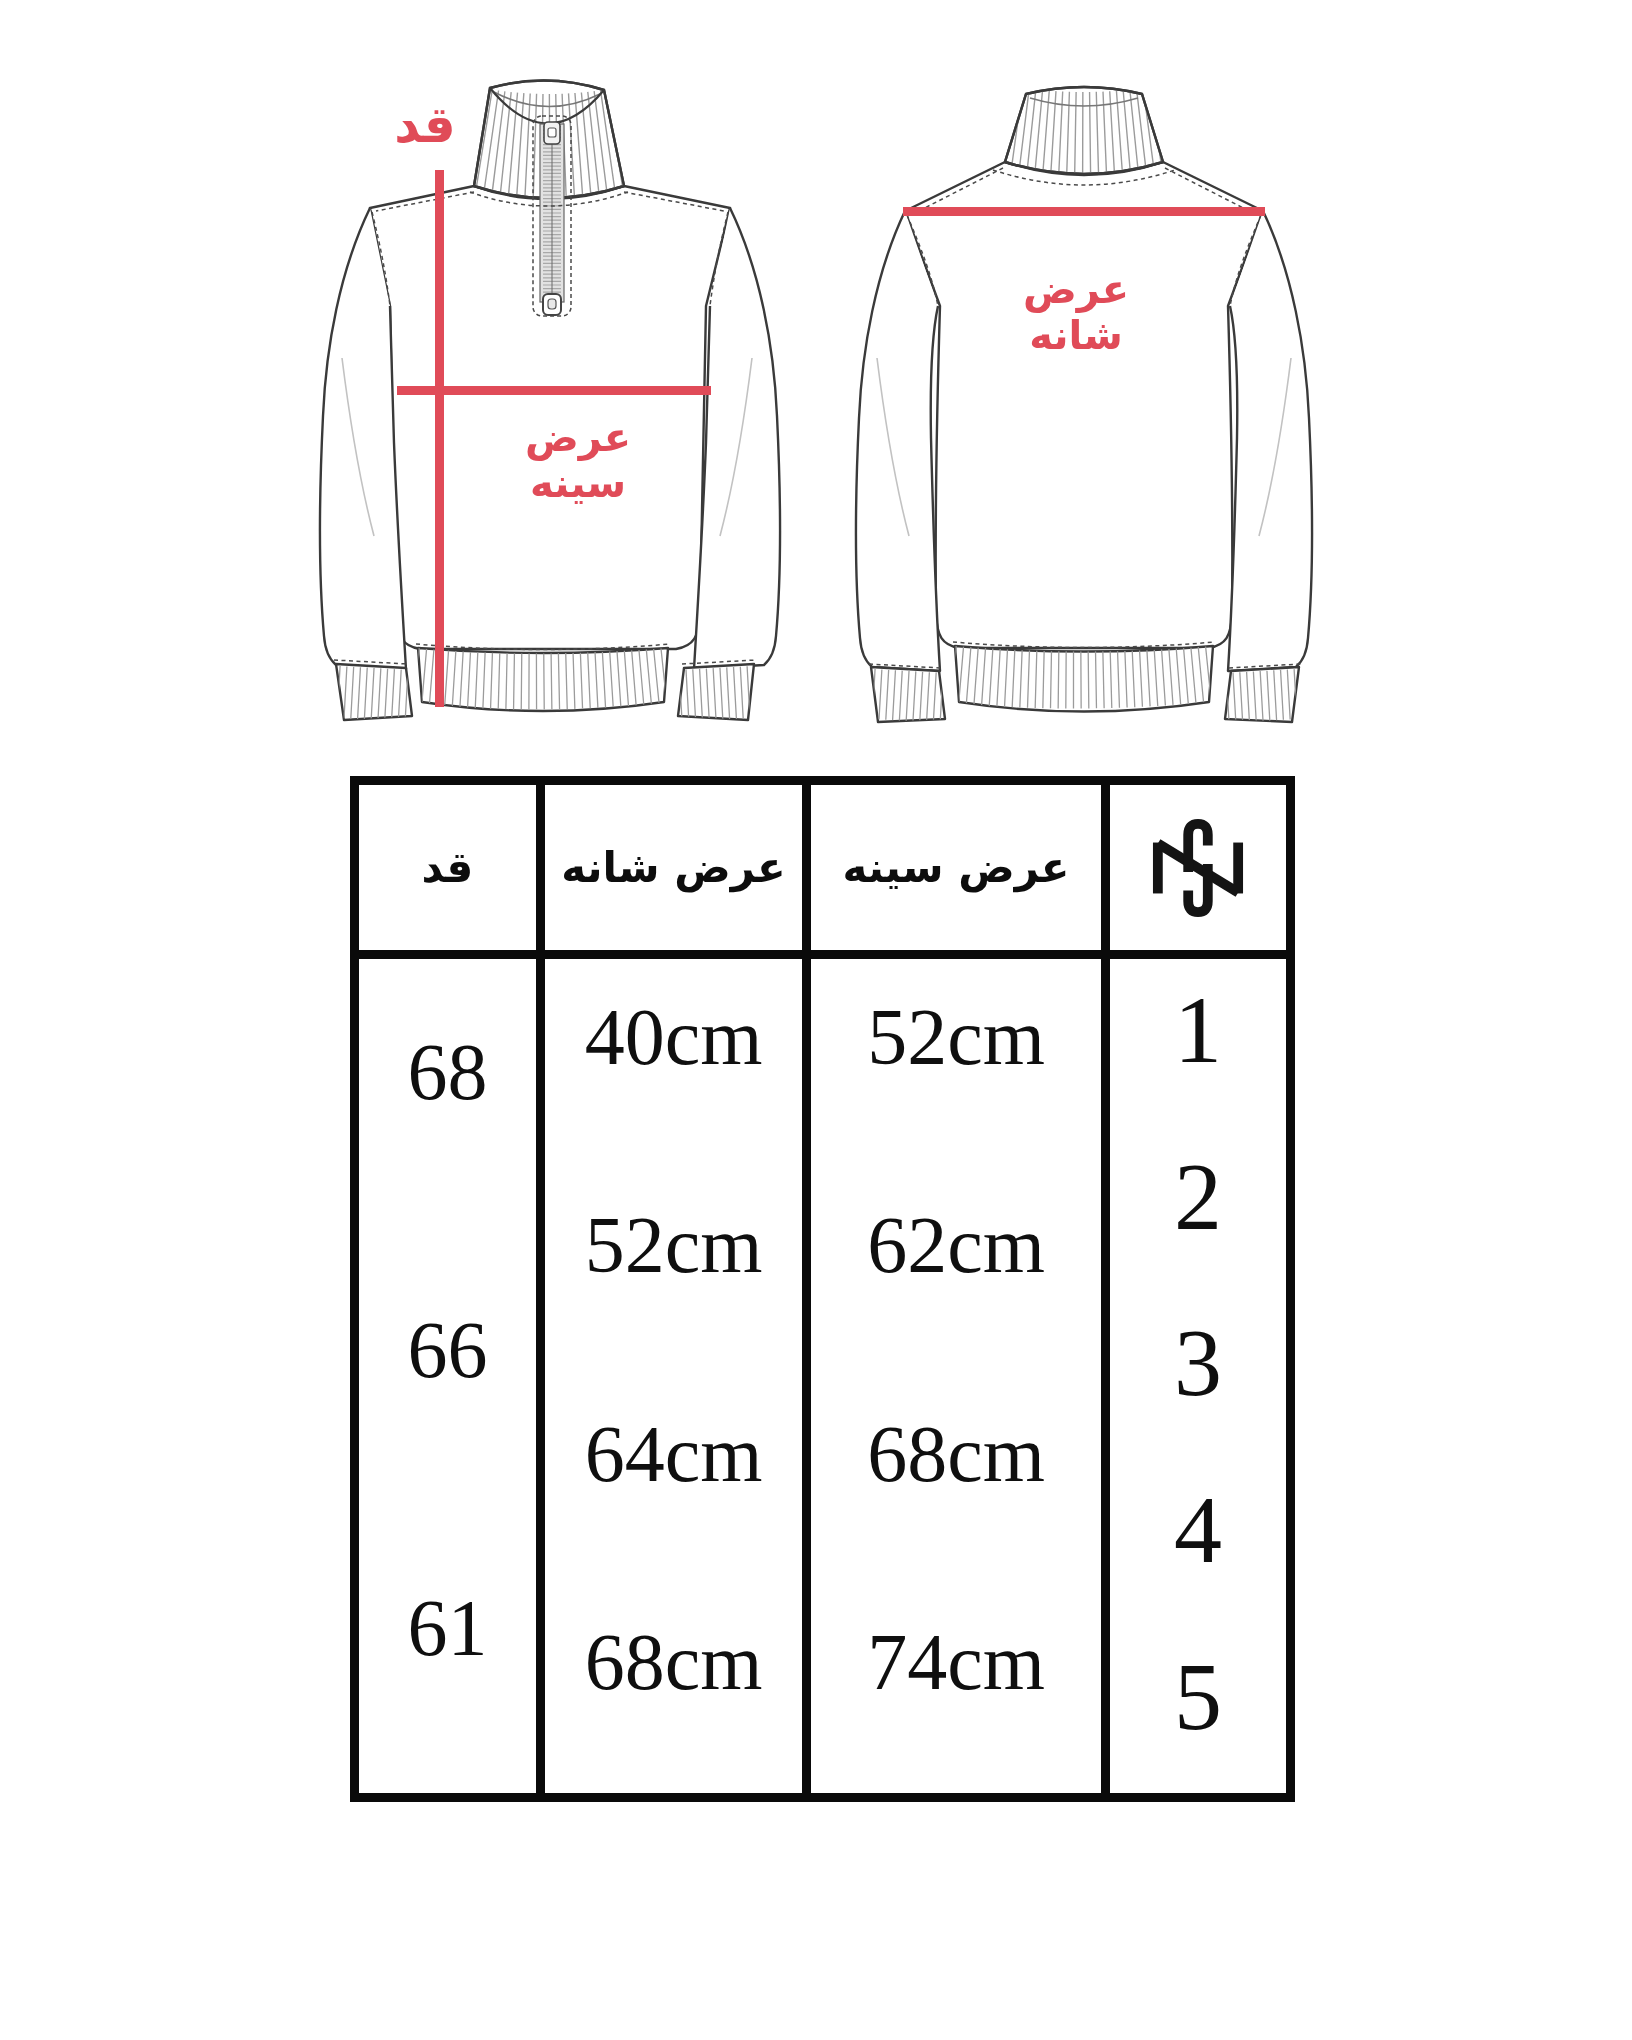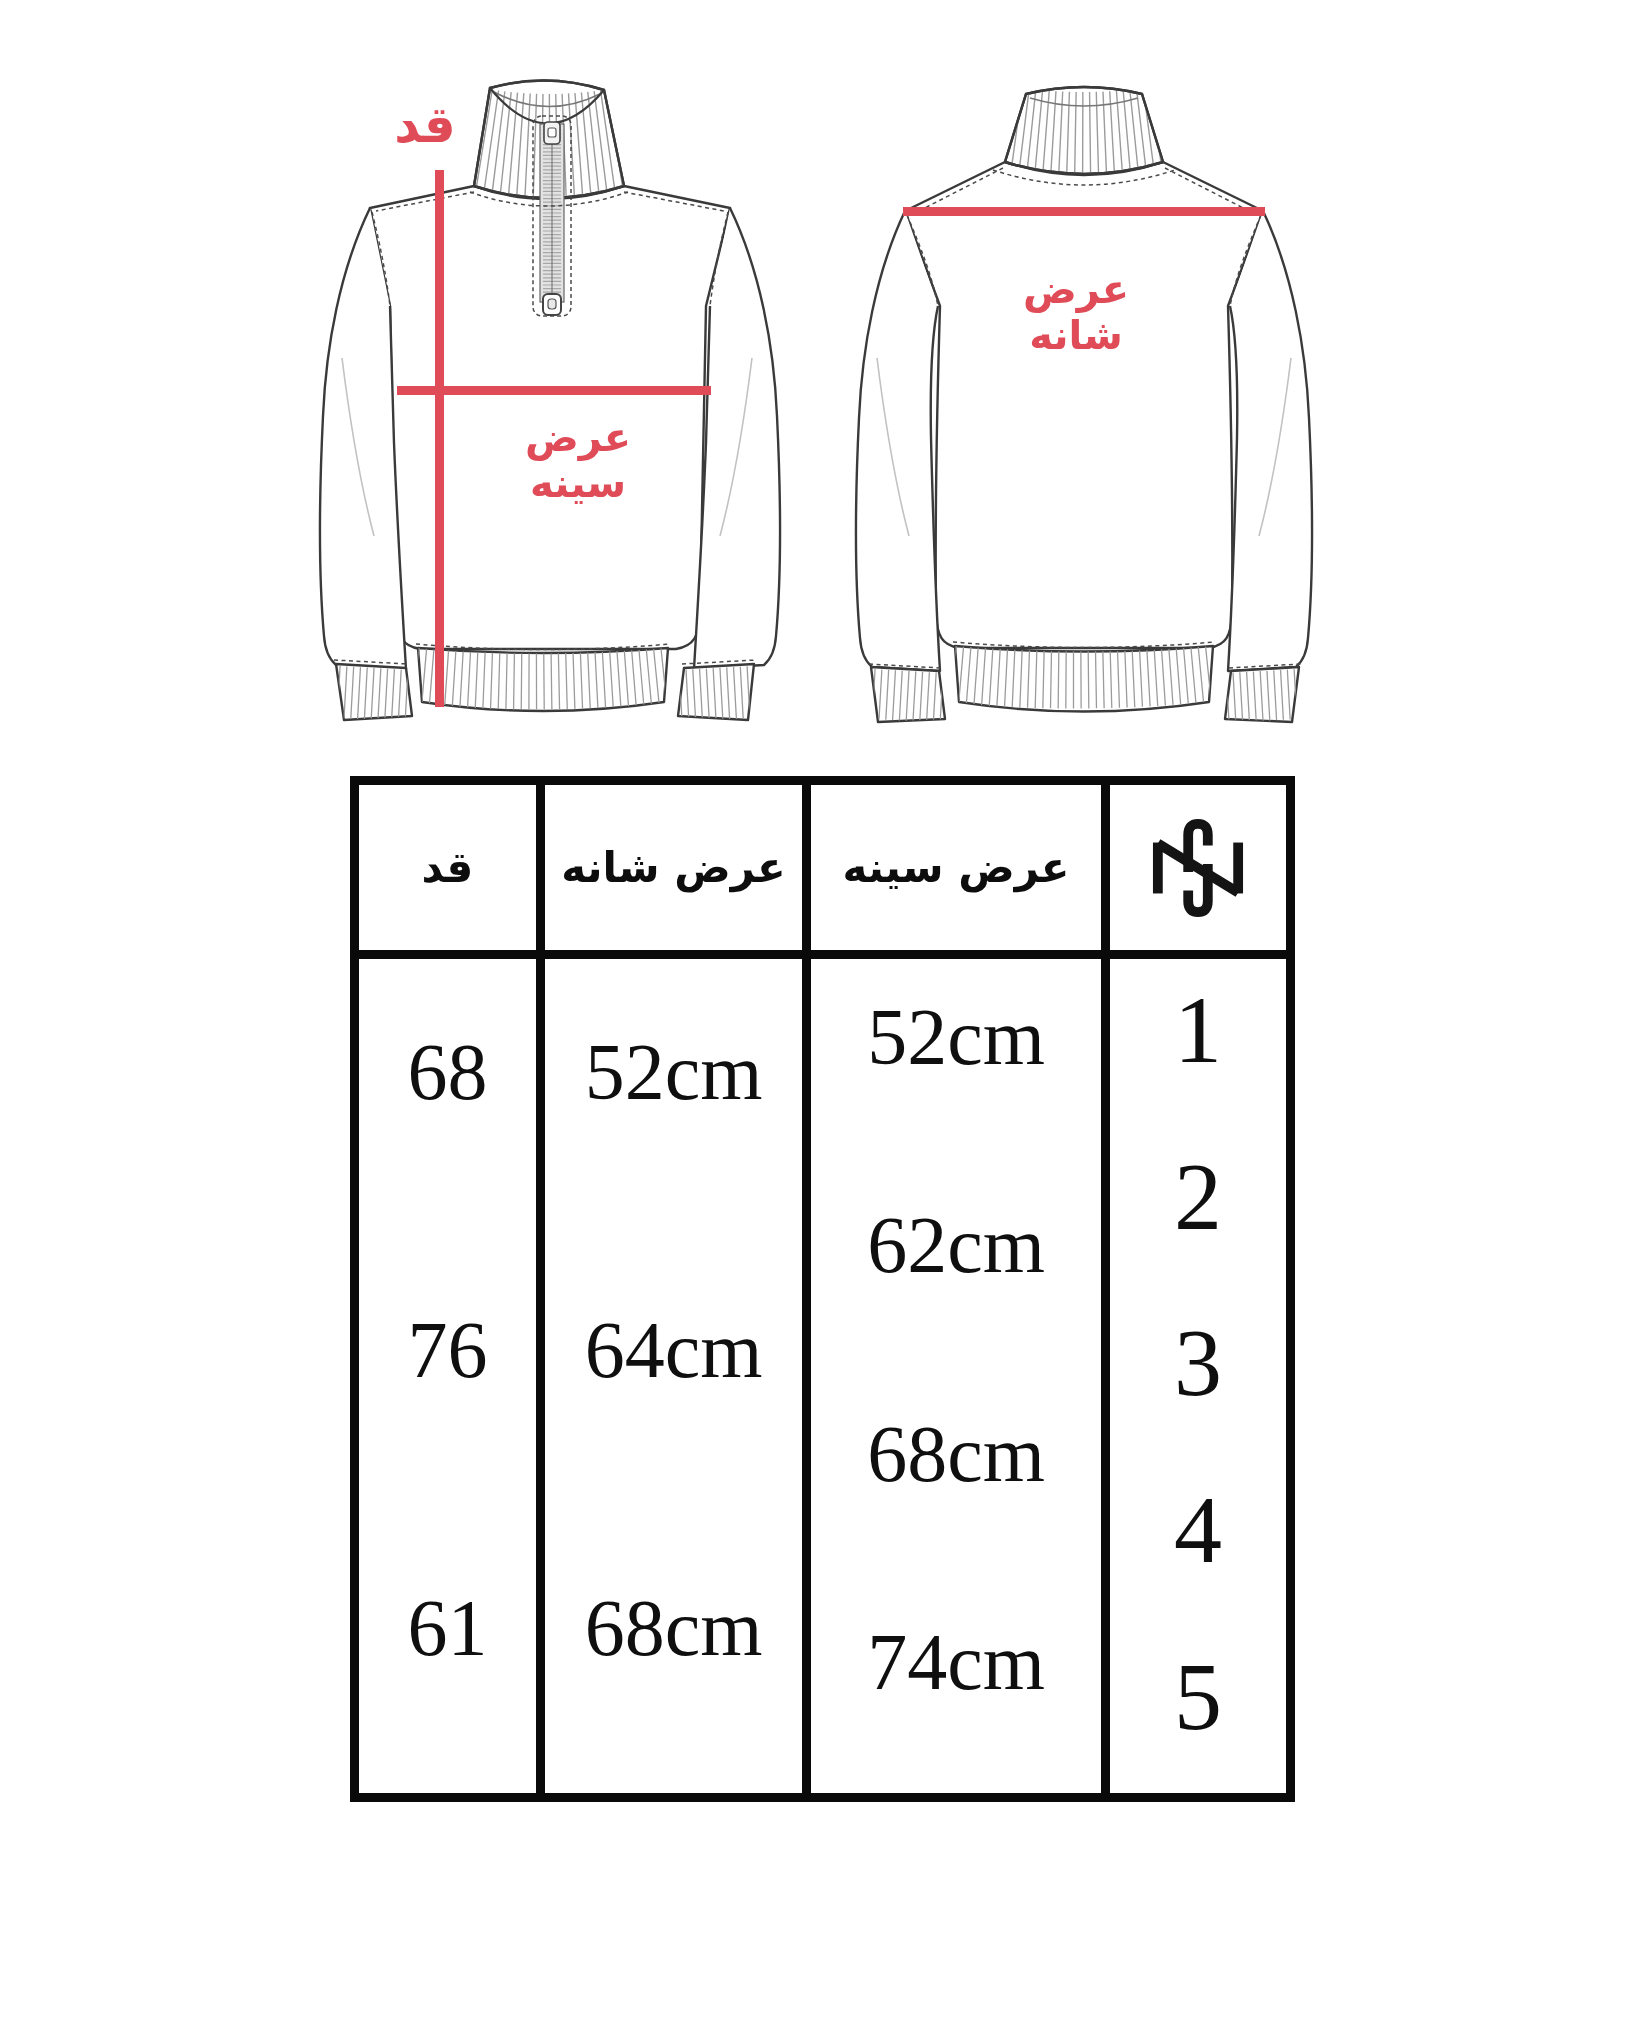--- a/index.html
+++ b/index.html
@@ -196,24 +196,25 @@
           <path d="M 7,29 L 89,79"></path>
           <path d="M 89,28 L 89,80"></path>
           <path d="M 38,58 L 38,20 Q 38,9 48,9 Q 58,9 58,20 L 58,31"></path>
           <path d="M 58,50 L 58,88 Q 58,99 48,99 Q 38,99 38,88 L 38,77"></path>
         </svg>
       </div>
     </div>
     <div class="tbody">
       <div class="bcol col-length">
         <div class="cell">68</div>
-        <div class="cell">76</div>
+        <div class="cell">66</div>
         <div class="cell">61</div>
       </div>
       <div class="bcol col-shoulder">
+        <div class="cell">40cm</div>
         <div class="cell">52cm</div>
         <div class="cell">64cm</div>
         <div class="cell">68cm</div>
       </div>
       <div class="bcol col-chest">
         <div class="cell">52cm</div>
         <div class="cell">62cm</div>
         <div class="cell">68cm</div>
         <div class="cell">74cm</div>
       </div>

